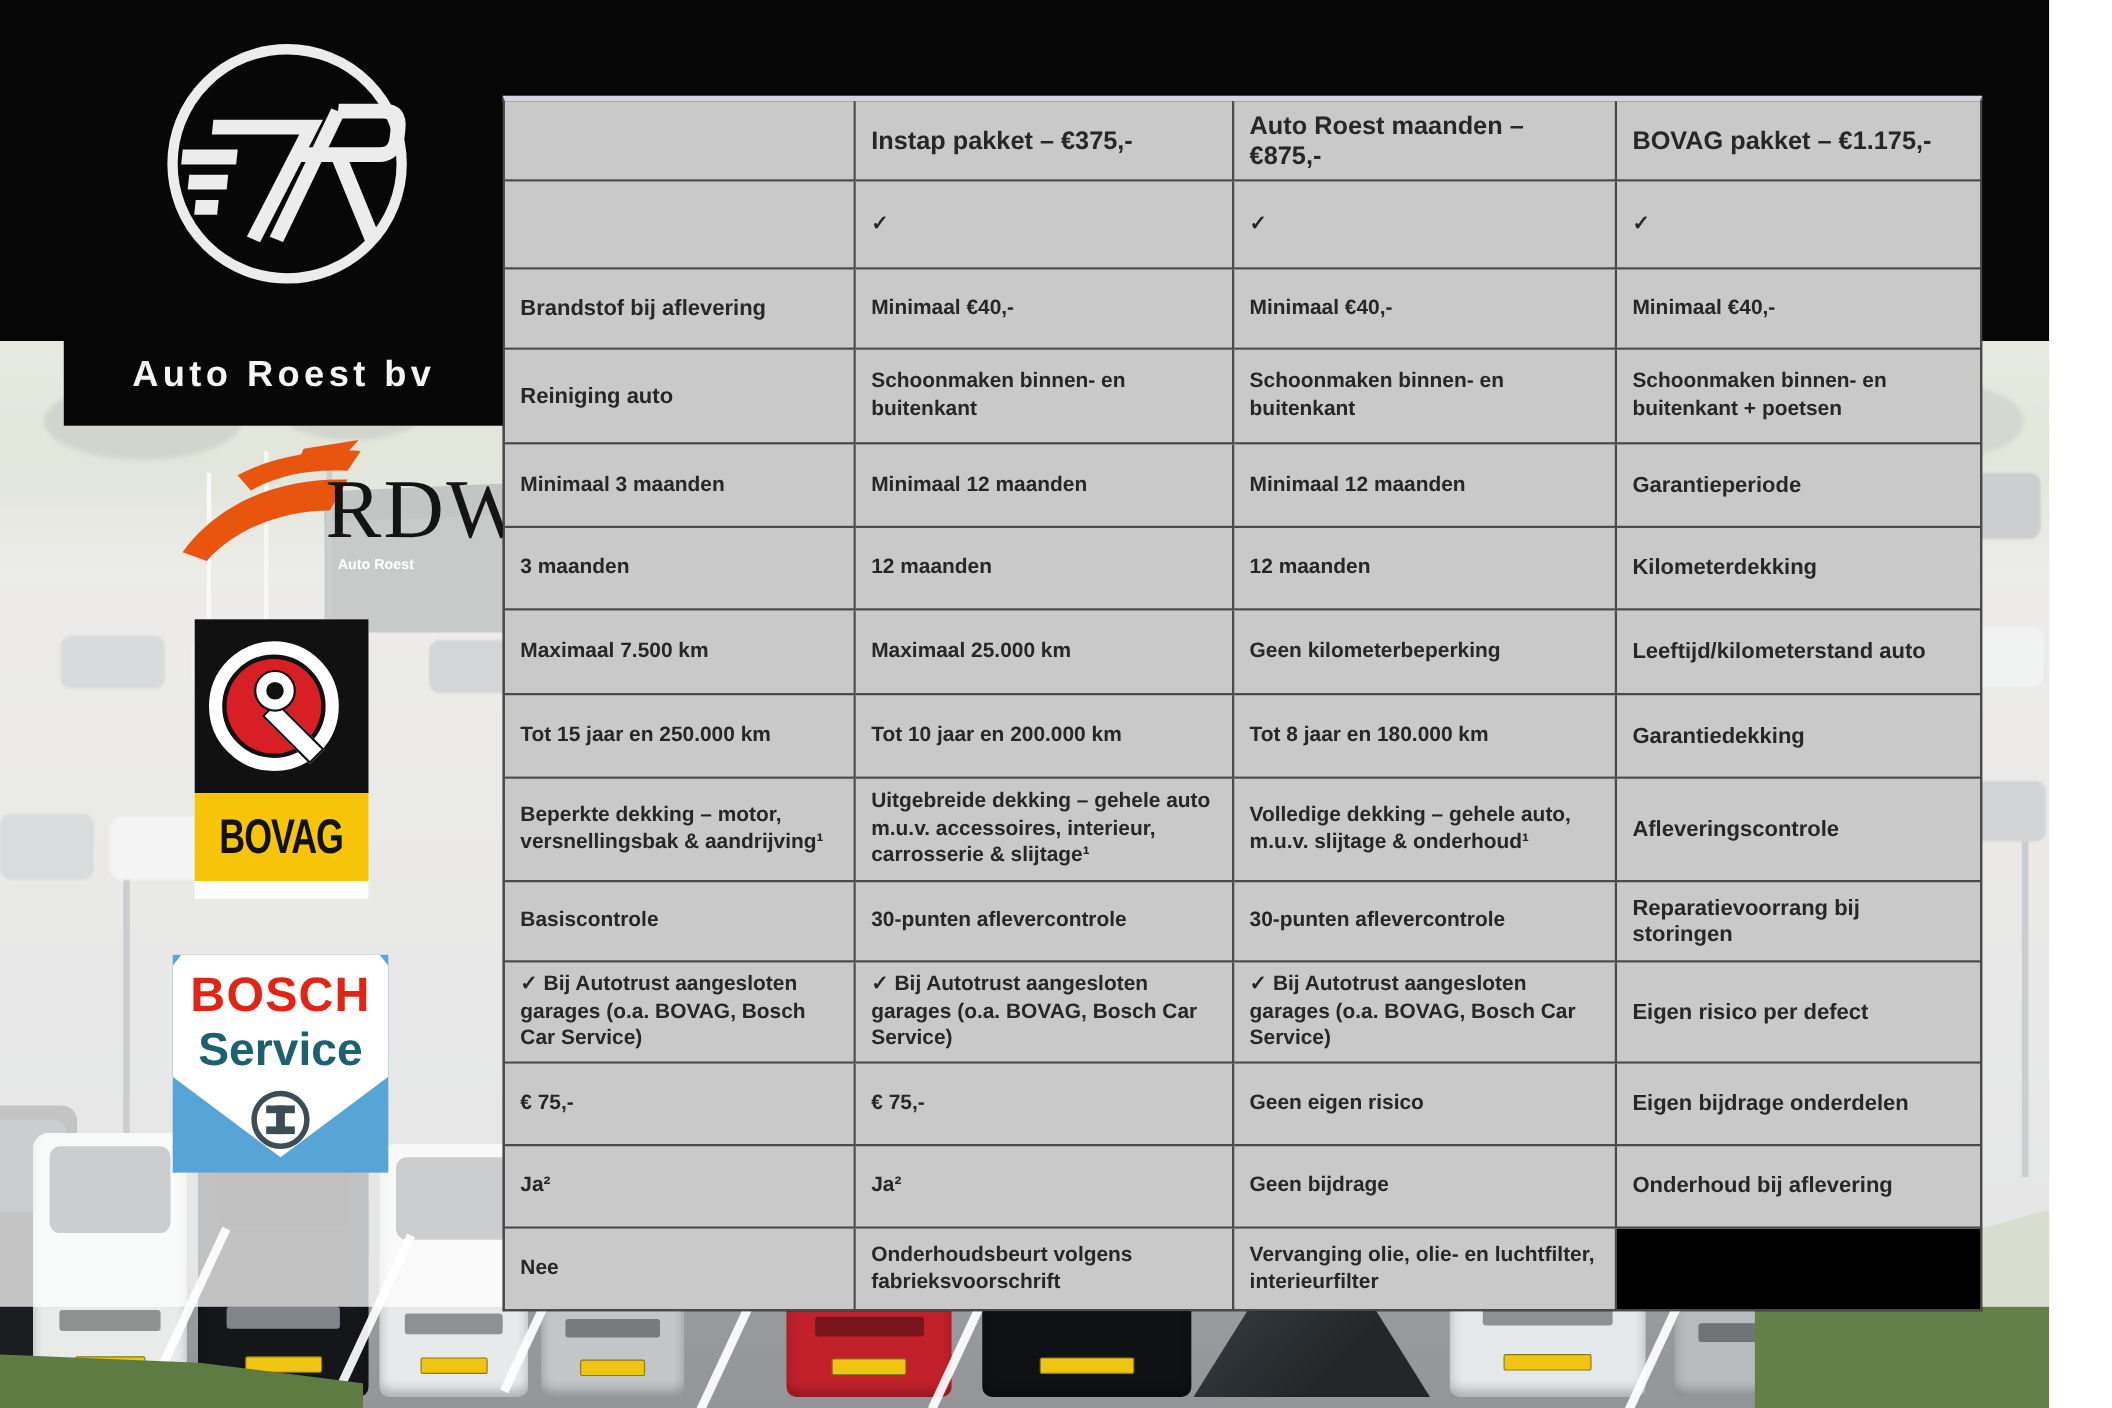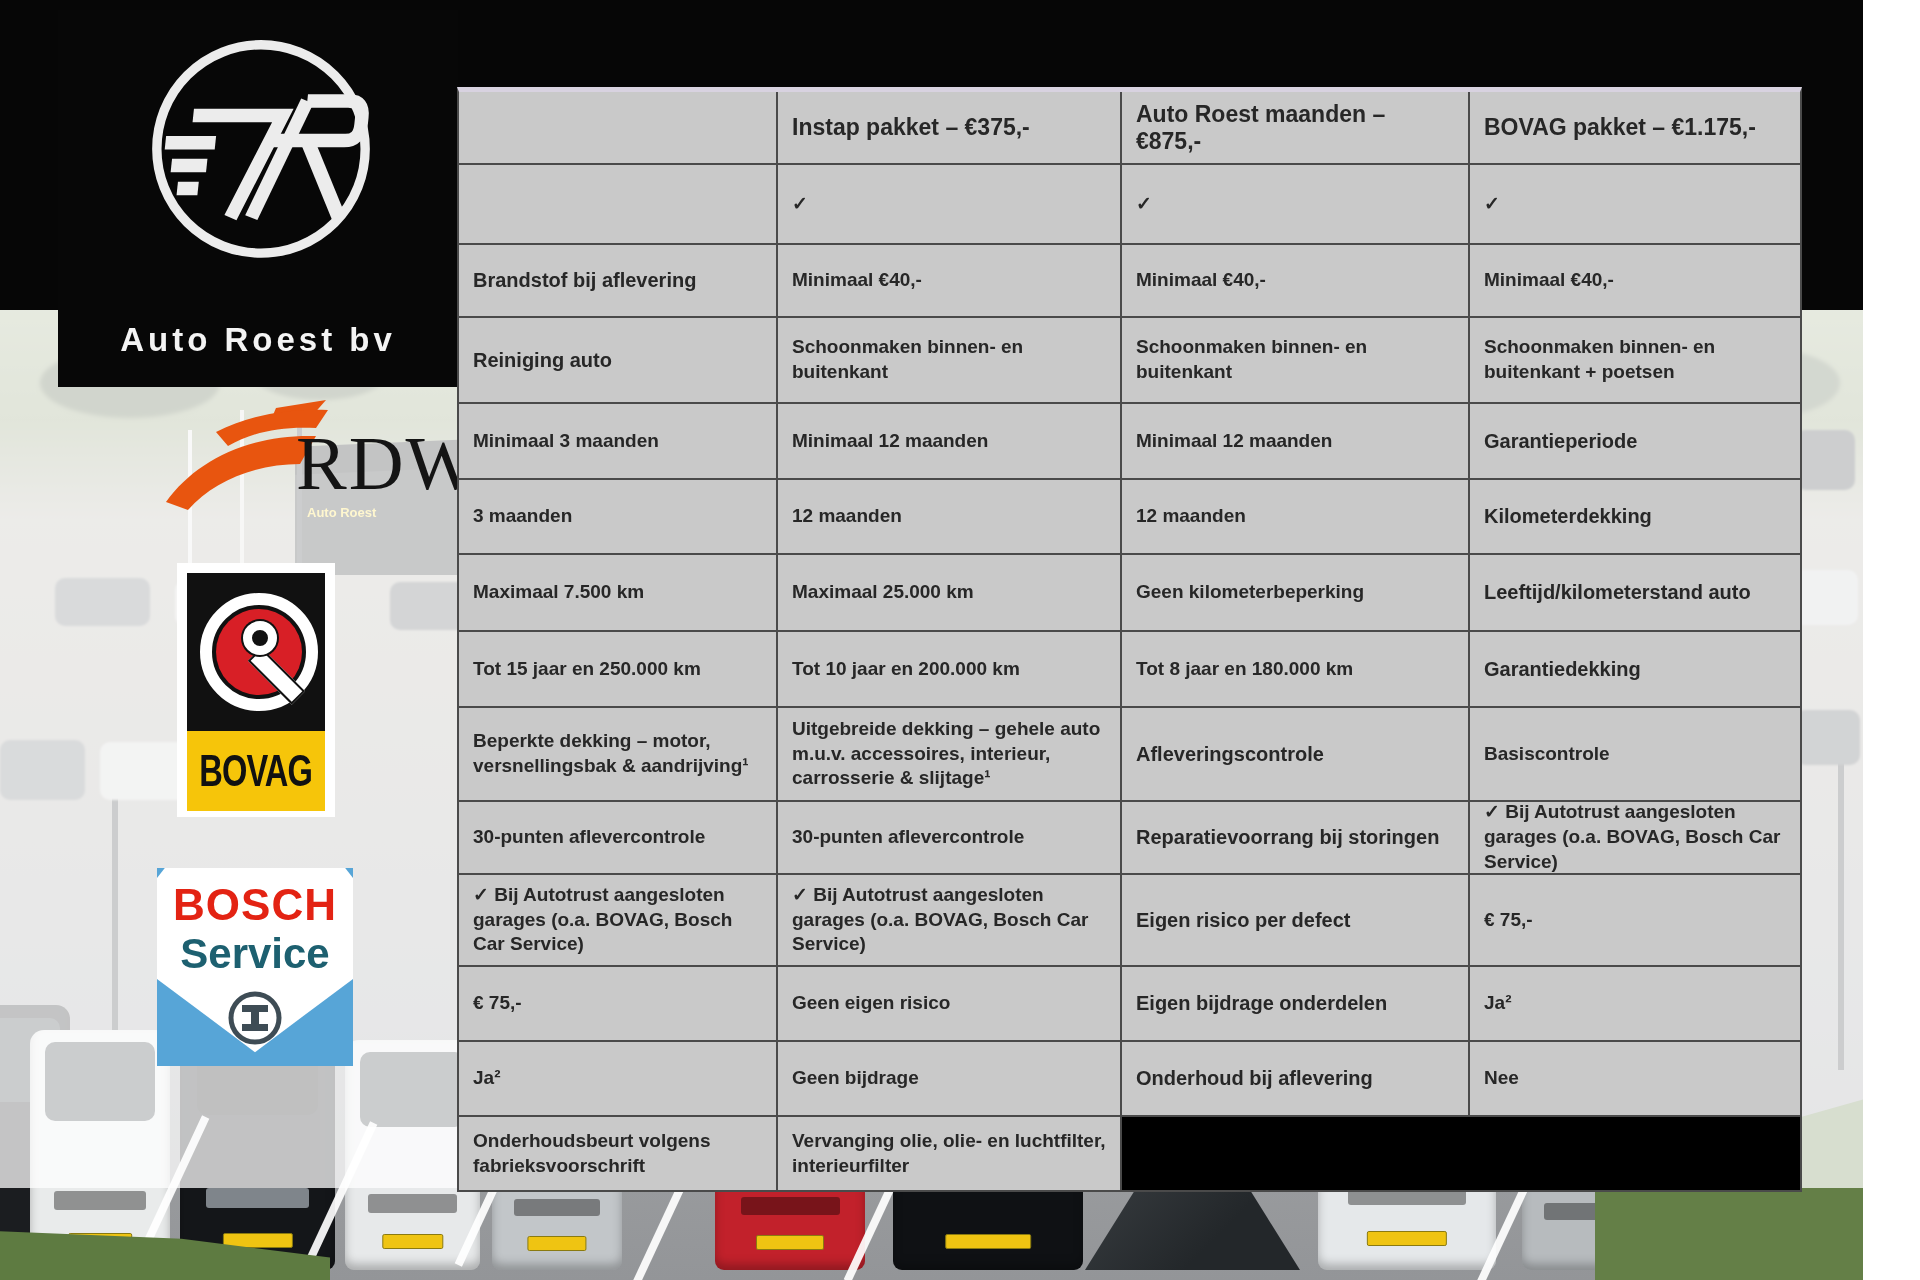--- a/index.html
+++ b/index.html
@@ -11,21 +11,21 @@
   .white-strip{position:absolute;left:1863px;top:0;width:57px;height:1280px;background:#ffffff;z-index:50;}
 
   
   .photo{position:absolute;left:0;top:310px;width:1863px;height:970px;z-index:5;overflow:hidden;
          background:linear-gradient(180deg,#9fae86 0px,#8d9c72 110px,#b7b4ab 210px,#aeaca6 430px,#a2a4a6 700px,#939598 970px);}
   .tree{position:absolute;background:#4f5f3f;border-radius:50%;filter:blur(2px);}
   .blob{position:absolute;border-radius:10px;filter:blur(1px);}
   .pole{position:absolute;width:6px;background:#3a3e41;}
   .building{position:absolute;background:#2c2f31;}
   .roof{position:absolute;left:0;top:-24px;width:100%;height:28px;background:#1a1c1e;transform:skewY(-2.5deg);}
-  .building-sign{position:absolute;left:12px;top:40px;color:#fde047;font-size:13px;font-weight:bold;white-space:nowrap;}
+  .building-sign{position:absolute;left:12px;top:40px;color:#ffffff;font-size:13px;font-weight:bold;white-space:nowrap;}
   .pline{position:absolute;width:8px;height:150px;background:rgba(255,255,255,.92);transform:rotate(25deg);}
   .grass{position:absolute;}
   .car{position:absolute;border-radius:14px 14px 9px 9px;box-shadow:inset 0 -6px 10px rgba(0,0,0,.25);}
   .car .glass{position:absolute;left:11%;right:11%;top:5%;height:33%;background:#383f44;border-radius:10px;}
   .car .grille{position:absolute;left:17%;right:17%;bottom:25%;height:8%;background:rgba(0,0,0,.38);border-radius:3px;}
   .car .plate{position:absolute;left:50%;transform:translateX(-50%);bottom:9%;width:44%;height:13px;
               background:#efc412;border:1px solid #8a7a10;border-radius:2px;}
   .canopy{position:absolute;background:linear-gradient(135deg,#41464a 0%,#23272a 70%);
           clip-path:polygon(50% 0,100% 100%,0 100%);}
   .wash{position:absolute;left:0;top:0;width:1863px;height:878px;background:rgba(255,255,255,.74);}
@@ -36,21 +36,21 @@
   .brand-name{position:absolute;left:0;bottom:28px;width:100%;text-align:center;color:#f4f4f4;
               font-size:33px;font-weight:bold;letter-spacing:4px;}
 
   
   .rdw{position:absolute;left:158px;top:398px;width:340px;height:140px;z-index:20;}
   .rdw-label{position:absolute;left:138px;top:22px;font-family:"Liberation Serif",serif;font-weight:normal;
              font-size:76px;color:#141414;letter-spacing:2px;}
 
   
   .bovag{position:absolute;left:177px;top:563px;width:158px;height:254px;background:#ffffff;z-index:20;
-         box-sizing:border-box;padding:10px;}
+         box-sizing:border-box;padding:0;}
   .bovag-top{position:relative;width:100%;height:158px;background:#111111;overflow:hidden;}
   .bovag-disc{position:absolute;left:29px;top:36px;width:86px;height:86px;border-radius:50%;background:#d81f26;}
   .bovag-ring{position:absolute;left:13px;top:20px;width:94px;height:94px;border-radius:50%;border:12px solid #ffffff;}
   .bovag-handle{position:absolute;left:80px;top:72px;width:15px;height:58px;background:#ffffff;border:2px solid #111111;
                 transform:rotate(-45deg);}
   .bovag-donut{position:absolute;left:56px;top:48px;width:16px;height:16px;border-radius:50%;
                border:9px solid #ffffff;background:#111111;box-shadow:0 0 0 2px #111111;}
   .bovag-bottom{position:relative;width:100%;height:80px;background:#f6c50a;display:flex;align-items:center;justify-content:center;}
   .bovag-label{font-size:34px;font-weight:bold;color:#111111;letter-spacing:-1px;transform:scale(.96,1.3);}
 
@@ -256,20 +256,21 @@
     <div class="v">Geen kilometerbeperking</div>
 
     <div class="rl">Leeftijd/kilometerstand auto</div>
     <div class="v">Tot 15 jaar en 250.000 km</div>
     <div class="v">Tot 10 jaar en 200.000 km</div>
     <div class="v">Tot 8 jaar en 180.000 km</div>
 
     <div class="rl">Garantiedekking</div>
     <div class="v">Beperkte dekking – motor, versnellingsbak &amp; aandrijving¹</div>
     <div class="v">Uitgebreide dekking – gehele auto m.u.v. accessoires, interieur, carrosserie &amp; slijtage¹</div>
+    <div class="v">Volledige dekking – gehele auto, m.u.v. slijtage &amp; onderhoud¹</div>
 
     <div class="rl">Afleveringscontrole</div>
     <div class="v">Basiscontrole</div>
     <div class="v">30-punten aflevercontrole</div>
     <div class="v">30-punten aflevercontrole</div>
 
     <div class="rl">Reparatievoorrang bij storingen</div>
     <div class="v">✓ Bij Autotrust aangesloten garages (o.a. BOVAG, Bosch Car Service)</div>
     <div class="v">✓ Bij Autotrust aangesloten garages (o.a. BOVAG, Bosch Car Service)</div>
     <div class="v">✓ Bij Autotrust aangesloten garages (o.a. BOVAG, Bosch Car Service)</div>

